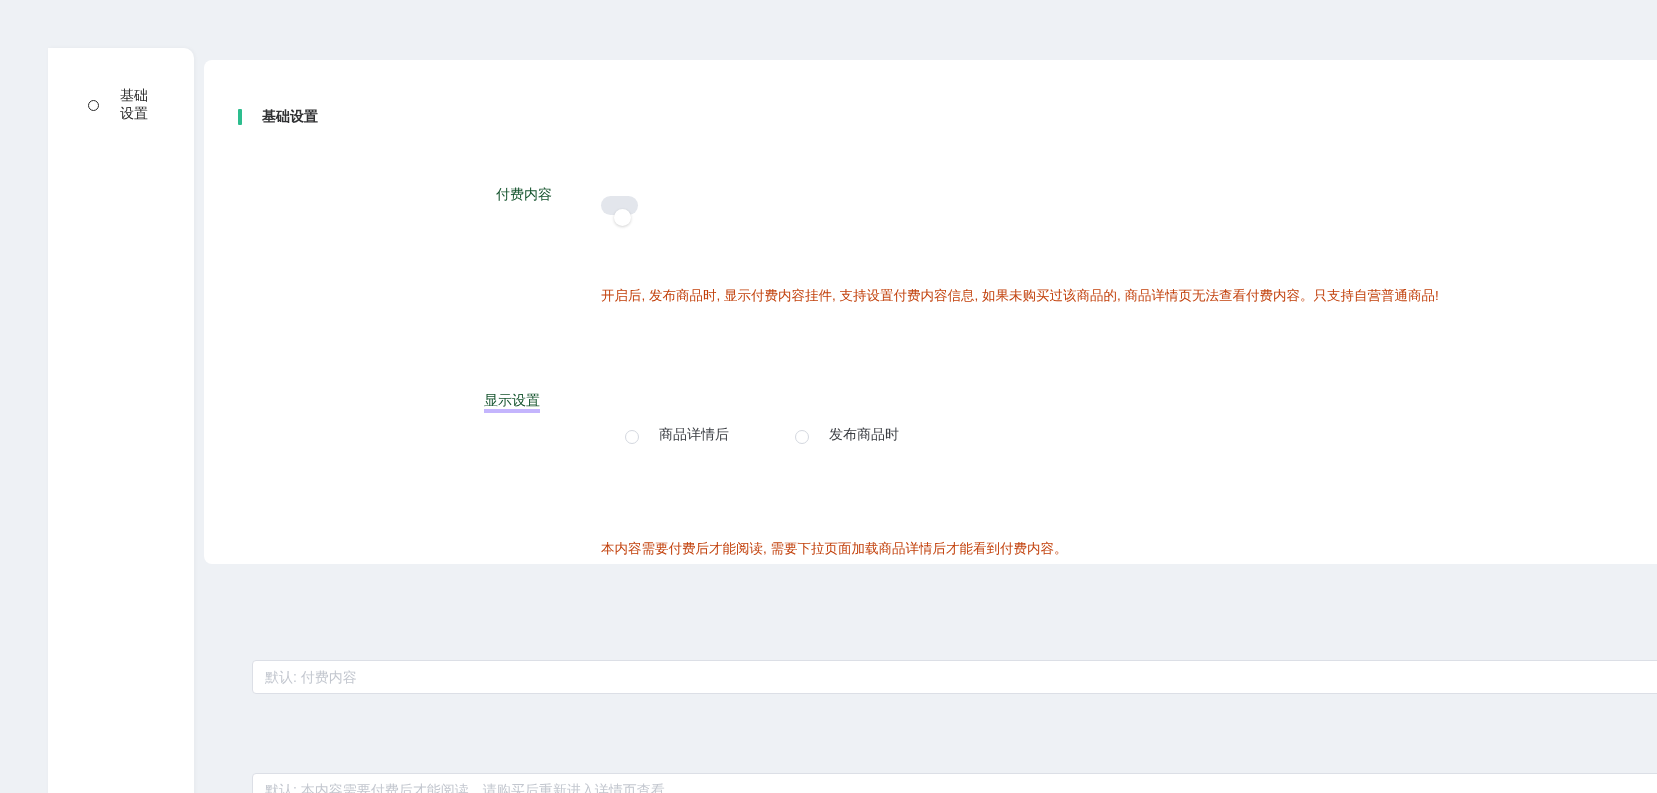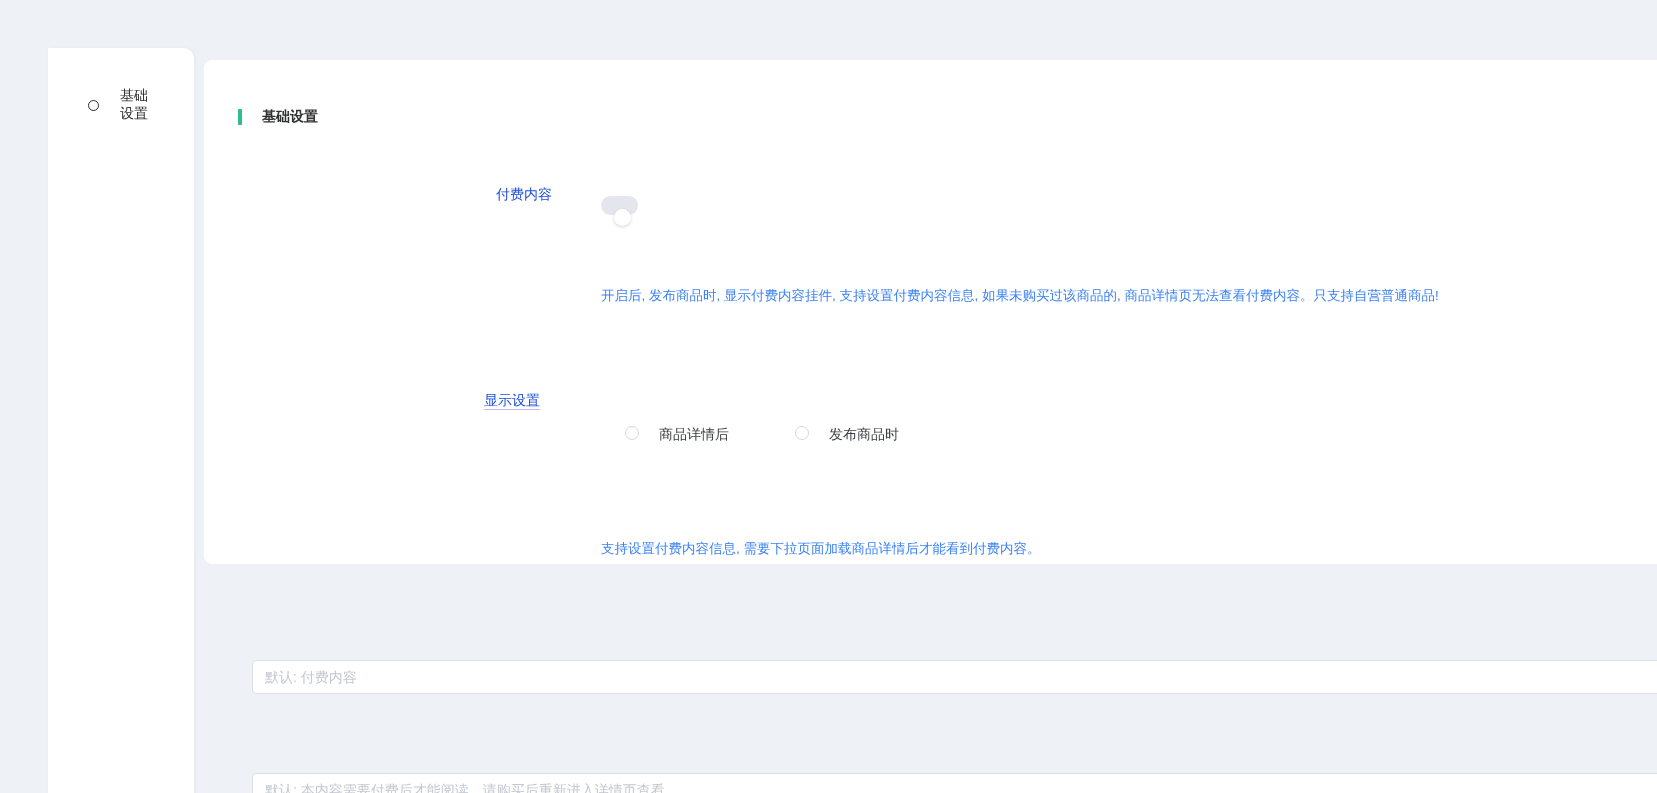--- a/index.html
+++ b/index.html
@@ -65,21 +65,21 @@
   .form-row {
     display: flex;
     align-items: flex-start;
   }
   .form-label {
     width: 325px;
     flex: 0 0 325px;
     text-align: right;
     padding-right: 13px;
     font-size: 14px;
-    color: #1d4ed8;
+    color: #14532d;
     line-height: 20px;
     padding-top: 0;
   }
   .form-content { flex: 1 1 auto; display: flex; align-items: center; min-width: 0; }
 
   .row-toggle { margin-top: 0; }
   .row-toggle .form-label { line-height: 20px; }
 
   
   .switch {
@@ -96,43 +96,43 @@
     background: #ffffff;
     border-radius: 50%;
     box-shadow: 0 1px 3px rgba(0,0,0,0.18);
   }
 
   .desc-row {
     margin-top: 24px;
   }
   .desc-text {
     font-size: 13.5px;
-    color: #3b82f6;
+    color: #c2410c;
     line-height: 18px;
     white-space: nowrap;
   }
 
   .row-radios { margin-top: 49px; }
   .radio-group { display: flex; align-items: center; }
   .radio-option {
-    display: flex; align-items: flex-start;
+    display: flex; align-items: flex-end;
     cursor: pointer;
     margin-right: 30px;
     font-size: 14px;
     color: #3a3d42;
   }
   .radio-circle {
     width: 14px; height: 14px;
     border: 1px solid #d4d8df;
     border-radius: 50%;
     background: #fff;
     margin-right: 8px;
     flex: 0 0 auto;
   }
-  .underlined { border-bottom: 1px solid #c4b5fd; padding-bottom: 1px; }
+  .underlined { border-bottom: 4px solid #c4b5fd; padding-bottom: 1px; }
 
   .row-input { margin-top: 54px; }
   .row-input .form-label { line-height: 34px; }
   .row-input .form-content { align-items: stretch; }
   .text-input {
     flex: 1 1 auto;
     height: 34px;
     border: 1px solid #dcdfe6;
     border-radius: 4px;
     padding: 0 12px;
@@ -209,21 +209,21 @@
               <span class="radio-circle"></span>
               <span>发布商品时</span>
             </label>
           </div>
         </div>
       </div>
 
       <div class="form-row desc-row">
         <div class="form-label"></div>
         <div class="form-content">
-          <div class="desc-text">支持设置付费内容信息, 需要下拉页面加载商品详情后才能看到付费内容。</div>
+          <div class="desc-text">本内容需要付费后才能阅读, 需要下拉页面加载商品详情后才能看到付费内容。</div>
         </div>
       </div>
 
       <div class="form-row row-input">
         <div class="form-content">
           <input class="text-input" type="text" placeholder="默认: 付费内容" style="">
         </div>
       </div>
 
       <div class="form-row row-input row-input-2">

